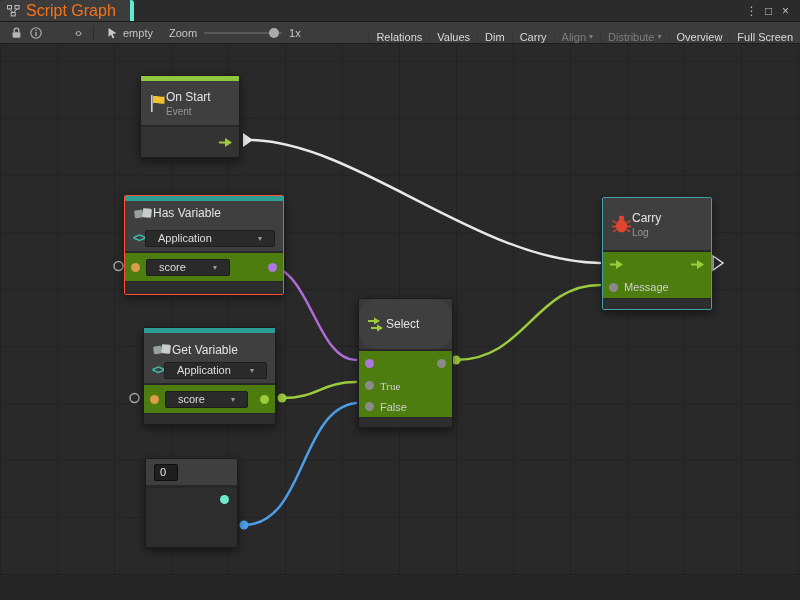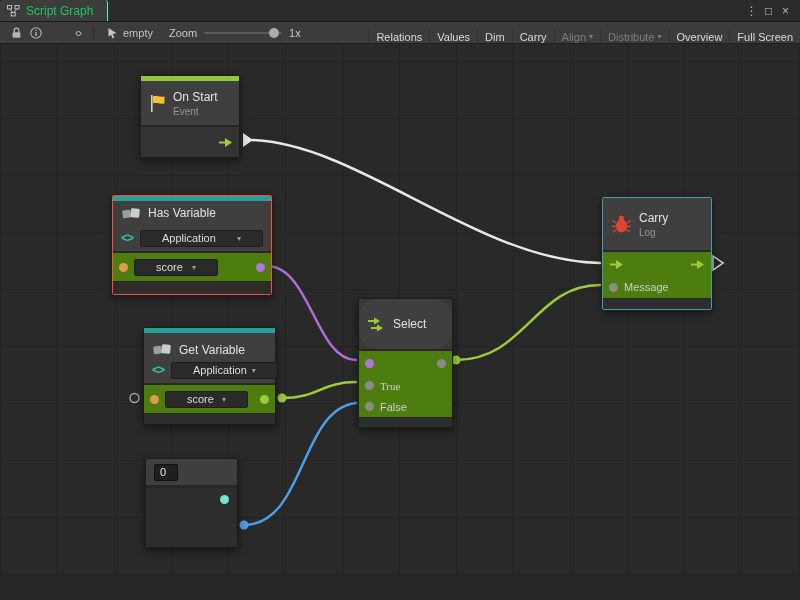--- a/index.html
+++ b/index.html
@@ -4,21 +4,21 @@
 <style>
   * { margin:0; padding:0; box-sizing:border-box; }
   html,body { width:800px; height:600px; overflow:hidden; background:#1e1e1e;
               font-family:"Liberation Sans", sans-serif; }
   .window { position:absolute; inset:0; display:flex; flex-direction:column; background:#2b2b2b; }
 
   
   .titlebar { height:22px; background:#2b2b2b; display:flex; align-items:stretch;
               border-bottom:1px solid #1a1a1a; flex:none; }
   .tab { display:flex; align-items:center; gap:6px; padding:0 14px 0 7px; background:#3c3c3c;
-         color:#22c55e; font-size:12px; border-right:1px solid #5eead4; border-radius:3px 3px 0 0; }
+         color:#f97316; font-size:16px; border-right:4px solid #5eead4; border-radius:3px 3px 0 0; }
   .title-controls { margin-left:auto; display:flex; align-items:center; padding-right:6px; color:#bdbdbd; }
   .tc-btn { width:17px; text-align:center; font-size:12px; line-height:22px; }
 
   
   .toolbar { height:22px; background:#3c3c3c; border-bottom:1px solid #1f1f1f; display:flex;
              align-items:center; font-size:11px; color:#c8c8c8; flex:none; padding-left:6px; }
   .ticon { display:flex; align-items:center; justify-content:center; width:20px; height:100%; color:#b5b5b5; }
   .sep { width:1px; height:14px; background:#2e2e2e; margin:0 5px; flex:none; }
   .sel-group { display:flex; align-items:center; gap:5px; padding:0 8px; color:#c2c2c2; }
   .zoom-group { display:flex; align-items:center; gap:7px; padding:0 8px; }
@@ -36,33 +36,33 @@
     background-size:57px 57px; background-position:0 17px; }
   .canvas-edge { position:absolute; left:0; right:0; top:530px; bottom:0; background:#262626; border-top:1px solid #202020; }
   .wires { position:absolute; inset:0; width:800px; height:556px; }
 
   
   .node { position:absolute; background:#383838; border:1px solid #1c1c1c; border-radius:2px;
           box-shadow:0 3px 9px rgba(0,0,0,.5); display:flex; flex-direction:column; }
   .node.selected { border-color:#ff5036; }
   .node.hovered  { border-color:#46a0ab; }
   .accent { height:5px; flex:none; }
-  .nhead  { background:#3f3f3f; display:flex; align-items:center; gap:7px; padding:0 8px; flex:none; }
+  .nhead  { background:#3f3f3f; display:flex; align-items:center; padding:0 8px; flex:none; }
   .ntitle { font-size:12px; color:#e3e3e3; }
   .nsub   { font-size:10px; color:#959595; }
   .ncol { display:flex; flex-direction:column; gap:2px; }
   .nrow-div { height:2px; background:#272727; flex:none; }
   .nports { background:#4d7c0f; display:flex; align-items:center; gap:6px; padding:0 6px; flex:none; }
   .nfooter { background:#2d2d2d; flex:1; border-top:1px solid #272727; position:relative; }
   .dot { width:9px; height:9px; border-radius:50%; flex:none; }
   .o-orange { background:#de9b4a; } .o-purple { background:#ad78dc; } .o-green { background:#9ccb3c; }
   .o-gray { background:#8a8a8a; } .o-cyan { background:#6fe8cb; }
   .plabel { font-size:11px; color:#cfcfcf; }
   .dropdown { background:#2a2a2a; border:1px solid #1d1d1d; border-radius:2px; height:17px;
-              display:flex; align-items:center; padding:0 21px; font-size:11px; color:#dedede; }
+              display:flex; align-items:center; padding:0 12px; font-size:11px; color:#dedede; }
   .dropdown .caret { margin-left:auto; font-size:8px; color:#9a9a9a; padding-left:5px; }
   .kind-icon { color:#3fc1b0; font-weight:bold; font-size:12px; letter-spacing:-1px; flex:none; }
   .int-icon { width:15px; height:15px; border-radius:50%; background:#74ead0; flex:none;
               box-shadow:inset 0 0 0 1px rgba(0,0,0,.25); }
   .value-field { background:#1f1f1f; border:1px solid #0e0e0e; border-radius:2px; min-width:24px;
                  height:17px; padding:0 5px; font-size:11px; color:#e8e8e8; display:flex; align-items:center; }
   .spacer { flex:1; }
 </style>
 </head>
 <body>
@@ -183,21 +183,21 @@
       <div class="nrow-div"></div>
       <div class="nports" style="height:30px; background:#333;">
         <span class="spacer"></span>
         <svg width="15" height="11" viewBox="0 0 15 11">
           <path d="M1 5.5 H7" stroke="#9ccb3c" stroke-width="2"></path>
             <path d="M7 1 L14 5.5 L7 10 Z" fill="#9ccb3c"></path>
         </svg>
       </div>
     </div>
 
-    <div class="node selected" style="left:112px; top:151px; width:160px; height:100px;">
+    <div class="node selected" style="left:124px; top:151px; width:160px; height:100px;">
       <div class="accent" style="background:#2d9e96"></div>
       <div class="nhead" style="height:24px;">
         <svg width="20" height="15" viewBox="0 0 20 15">
           <rect x="1.5" y="4" width="8" height="8" rx="1.5" fill="#97a0a0" transform="rotate(-8 5.5 8)"></rect>
           <rect x="9.5" y="2.5" width="9" height="9" rx="1.5" fill="#c9cdcd" transform="rotate(6 14 7)"></rect>
         </svg>
         <span class="ntitle">Has Variable</span>
       </div>
       <div class="nhead" style="height:26px;">
         <span class="kind-icon">&lt;&gt;</span>

